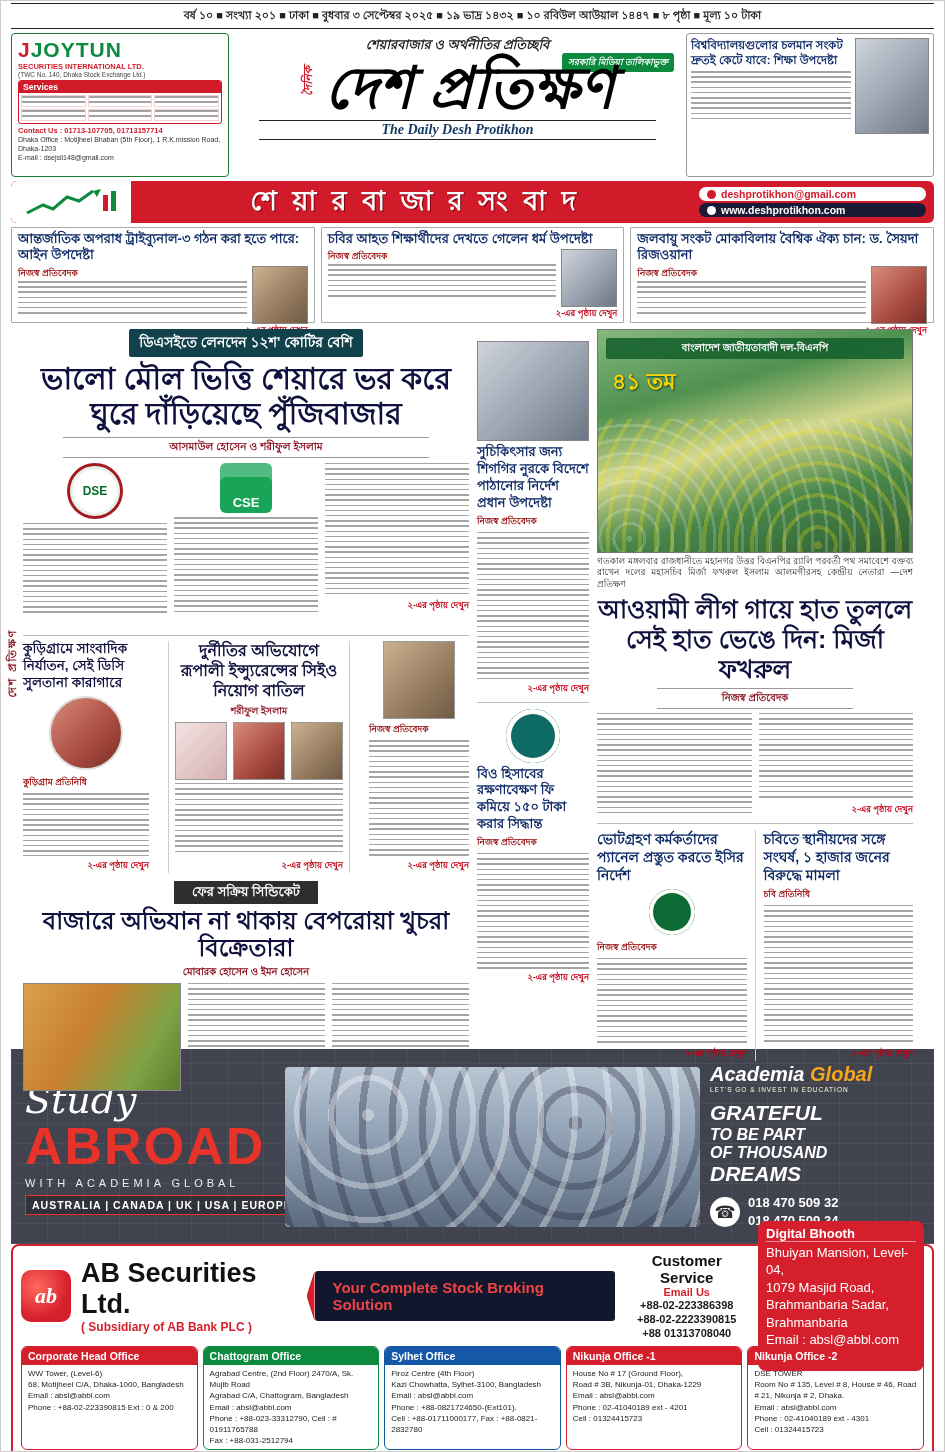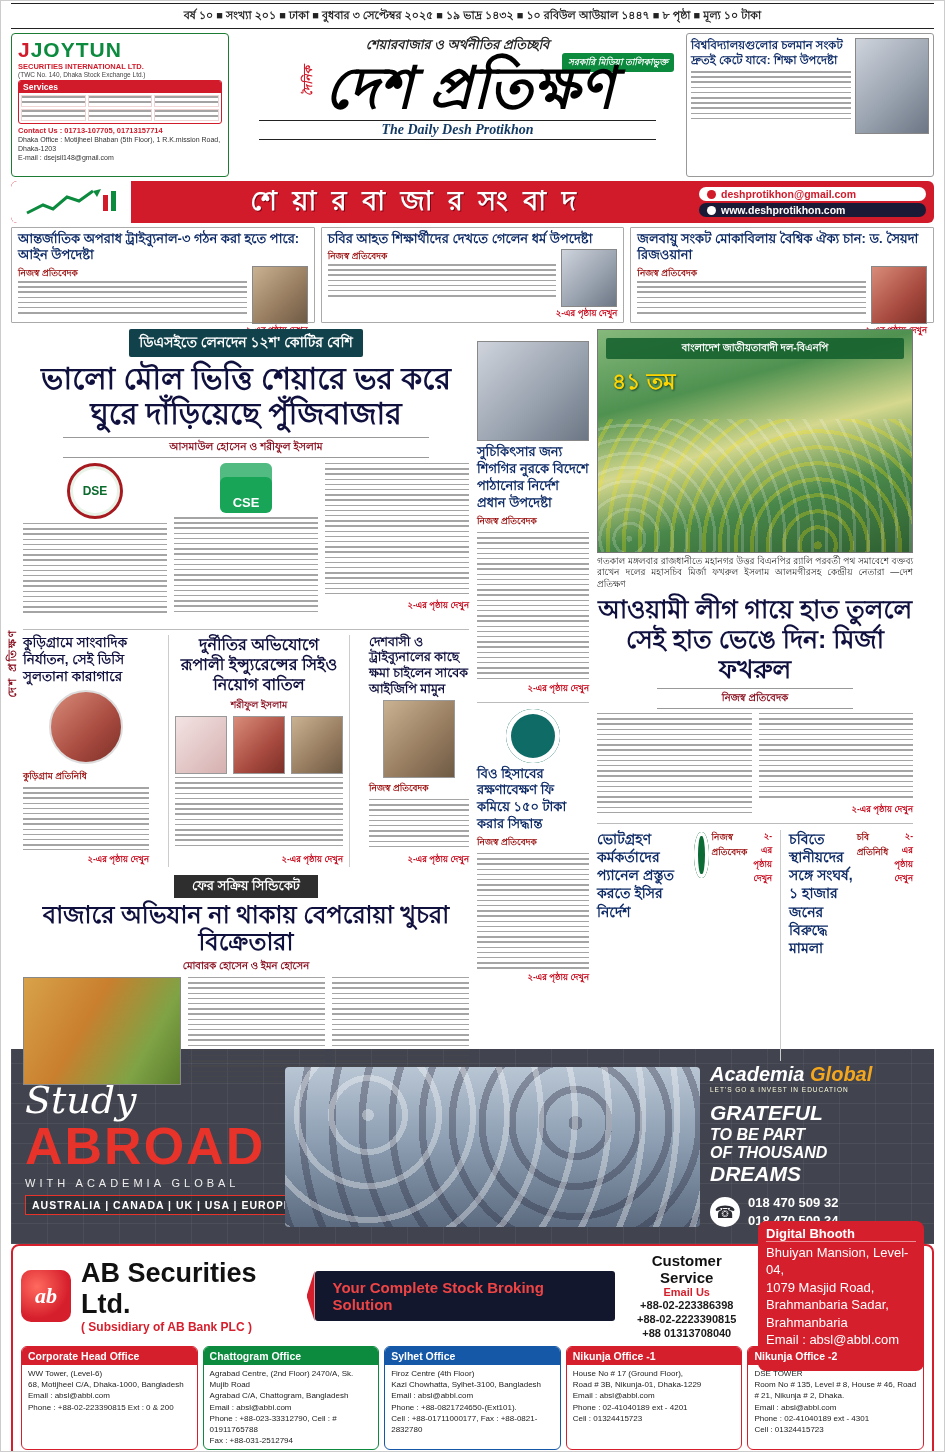--- a/index.html
+++ b/index.html
@@ -85,21 +85,21 @@
   .lead-body { height:150px; margin-top:3px; }
   .lead-col { flex:1; display:flex; flex-direction:column; }
   .logo-dse { width:56px; height:56px; border-radius:50%; border:3px solid #a6191f; background:#fff; color:#0a6b2d;
               font-weight:bold; font-size:12px; display:flex; align-items:center; justify-content:center; margin:0 auto 4px;
               box-shadow:inset 0 0 0 3px #e8f3e8; }
   .logo-cse { width:52px; height:50px; border-radius:6px; background:#18a558; color:#fff; font-weight:bold; font-size:13px;
               display:flex; align-items:flex-end; justify-content:center; padding-bottom:3px; margin:0 auto 4px;
               box-shadow:inset 0 14px 0 rgba(255,255,255,.25); }
   .lead-col .gk { flex:1; }
 
-  .midband { display:flex; gap:19px; border-top:1px solid #bbb; margin-top:16px; padding-top:5px; height:238px; }
+  .midband { display:flex; gap:19px; border-top:1px solid #bbb; margin-top:22px; padding-top:5px; height:238px; }
   .mid-hl { color:#10103f; font-weight:bold; line-height:1.25; }
   .kuri { width:136px; display:flex; flex-direction:column; gap:3px; }
   .kuri .mid-hl { font-size:13.5px; }
   .ph-circle { width:74px; height:74px; border-radius:50%; margin:2px auto; border:2px solid #ddd; }
   .rupali { flex:1; display:flex; flex-direction:column; gap:3px; border-left:1px solid #ccc; border-right:1px solid #ccc; padding:0 6px; }
   .rupali .mid-hl { font-size:16px; text-align:center; }
   .rupali-by { text-align:center; font-size:9.5px; color:#8a1020; font-weight:bold; }
   .rupali-photos { display:flex; justify-content:center; gap:6px; }
   .rp { width:52px; height:58px; border:1px solid #999; }
   .mamun { width:108px; display:flex; flex-direction:column; gap:3px; }
@@ -128,21 +128,21 @@
   .rally-badge { position:absolute; top:34px; left:14px; color:#ffd400; font-size:22px; font-weight:bold;
                  text-shadow:1px 1px 2px #143; }
   .rally-crowd { position:absolute; bottom:0; left:0; right:0; height:60%;
                  background:repeating-radial-gradient(circle at 10% 90%, rgba(255,255,255,.18) 0 3px, transparent 3px 14px),
                             repeating-radial-gradient(circle at 70% 95%, rgba(255,230,0,.25) 0 4px, transparent 4px 16px); }
   .caption { font-size:9px; color:#222; line-height:1.25; margin:3px 0 4px; text-align:justify; }
   .fx-hl { font-size:25px; font-weight:bold; color:#10103f; text-align:center; line-height:1.2; }
   .fx-by { margin:4px 60px; border-top:1px solid #999; border-bottom:1px solid #999; text-align:center;
            font-size:10px; font-weight:bold; color:#8a1020; padding:1px 0; }
   .colC-bottom { display:flex; gap:8px; border-top:1px solid #bbb; margin-top:6px; padding-top:6px; height:238px; }
-  .sub-story { flex:1; display:flex; flex-direction:row; gap:3px; }
+  .sub-story { flex:1; display:flex; flex-direction:column; gap:3px; }
   .sub-hl { color:#0d2a66; font-weight:bold; font-size:14px; line-height:1.3; }
   .ec-logo { width:46px; height:46px; border-radius:50%; background:#0c6b35; margin:2px auto;
              box-shadow:inset 0 0 0 4px #fff, inset 0 0 0 7px #0c6b35; }
   .sub-story .gk { flex:1; }
   .colC-bottom .sub-story:first-child { border-right:1px solid #ccc; padding-right:8px; }
 
   
   .study { height:195px; margin:0 10px; display:flex; align-items:center; gap:10px; padding:10px 14px; color:#fff;
            background:#41434e;
            background-image:repeating-linear-gradient(0deg, rgba(255,255,255,.06) 0 1px, transparent 1px 20px),
@@ -343,21 +343,20 @@
           <div class="rupali-by">শরীফুল ইসলাম</div>
           <div class="rupali-photos">
             <div class="rp ph logo"></div>
             <div class="rp ph warm"></div>
             <div class="rp ph"></div>
           </div>
           <div class="gk" style="flex:1"></div>
           <div class="more">২-এর পৃষ্ঠায় দেখুন</div>
         </div>
         <div class="mamun">
-          <div class="mid-hl">দেশবাসী ও ট্রাইব্যুনালের কাছে ক্ষমা চাইলেন সাবেক আইজিপি মামুন</div>
           <div class="mamun-ph ph"></div>
           <div class="byline">নিজস্ব প্রতিবেদক</div>
           <div class="gk" style="flex:1"></div>
           <div class="more">২-এর পৃষ্ঠায় দেখুন</div>
         </div>
       </div>
 
       <div class="mkt-kicker">ফের সক্রিয় সিন্ডিকেট</div>
       <div class="mkt-hl">বাজারে অভিযান না থাকায় বেপরোয়া খুচরা বিক্রেতারা</div>
       <div class="mkt-by">মোবারক হোসেন ও ইমন হোসেন</div>

